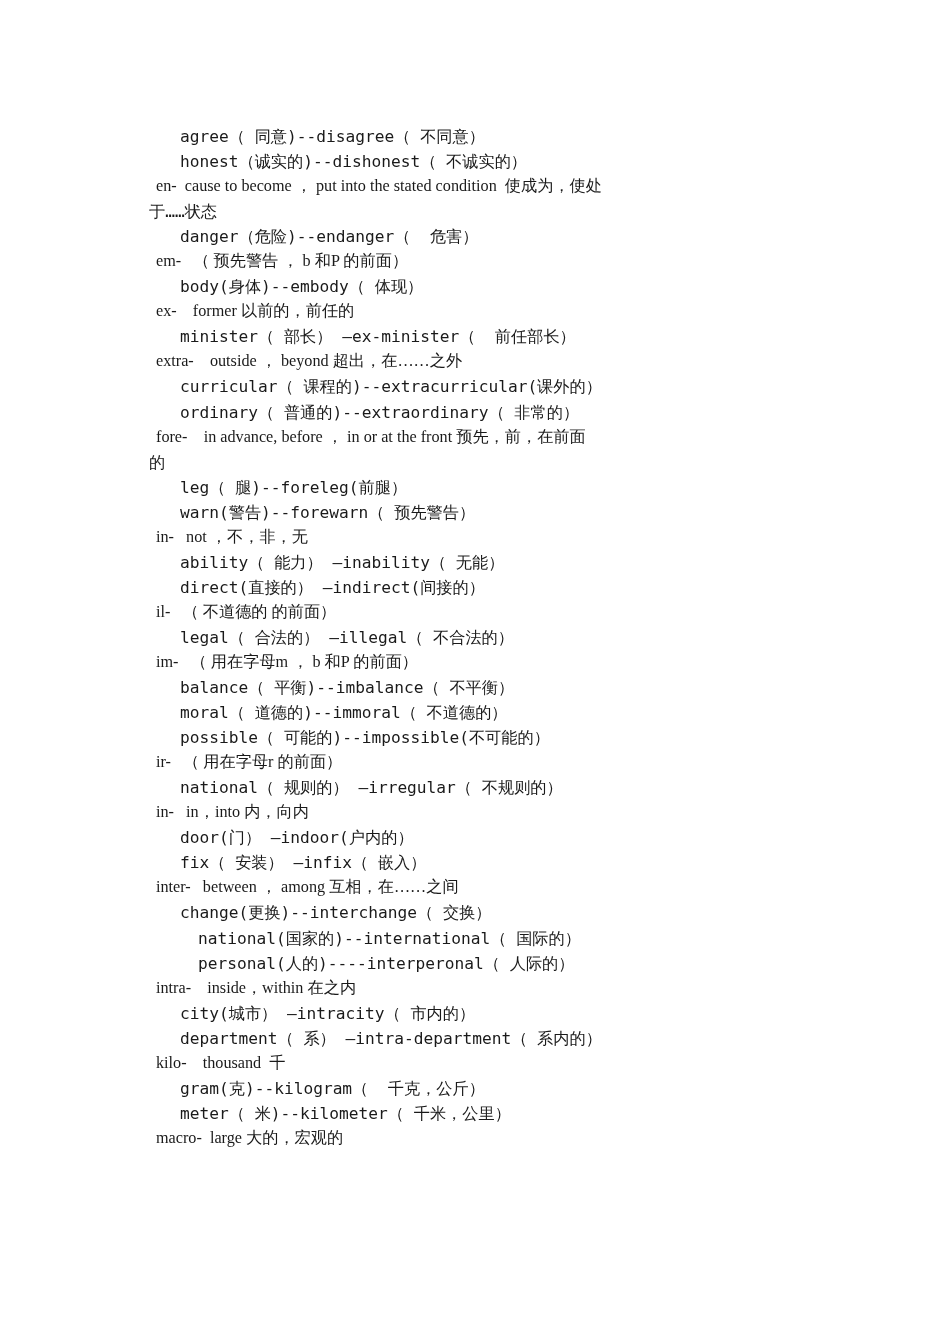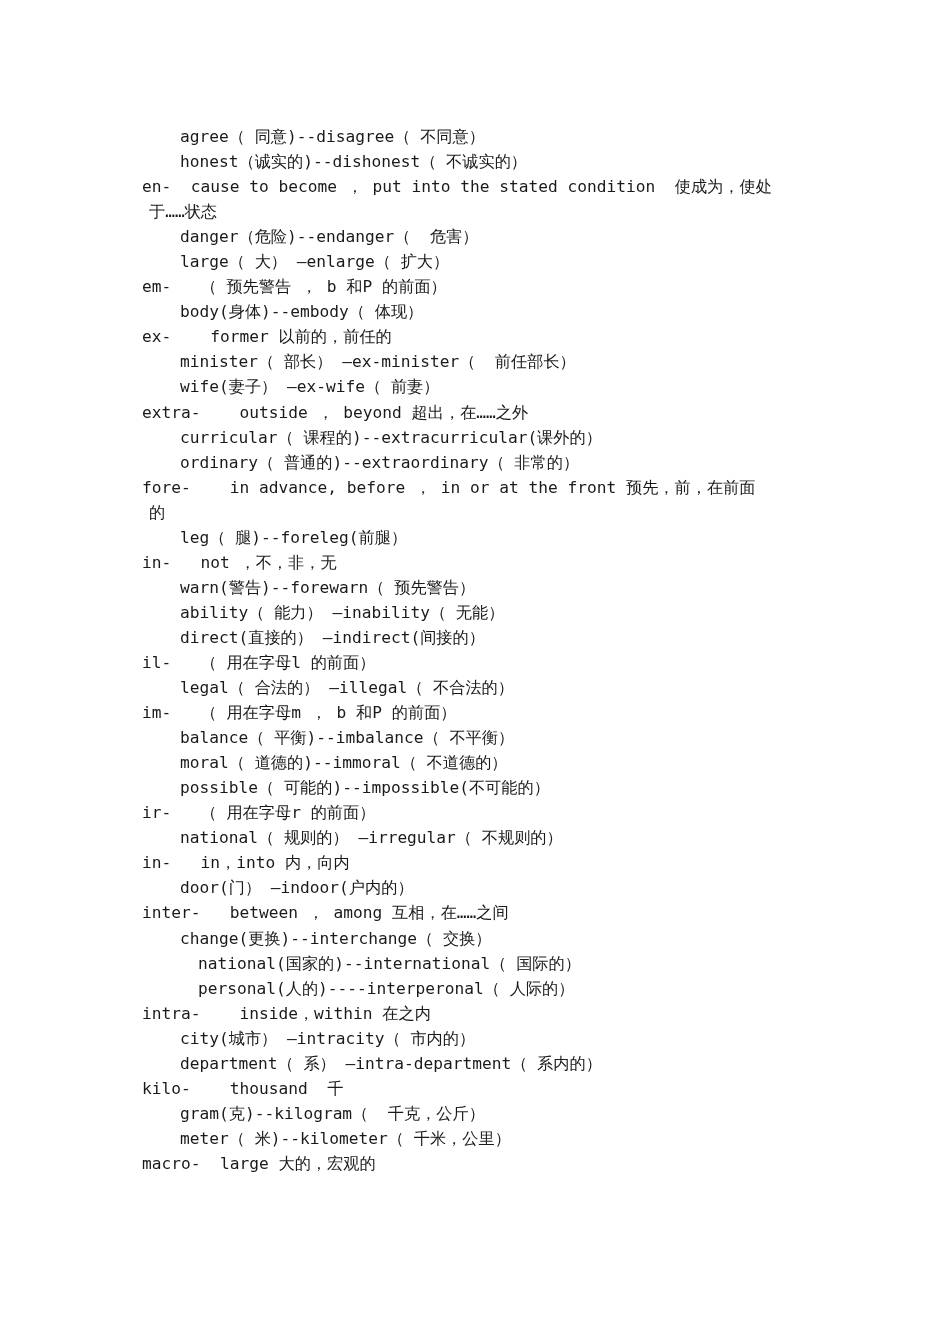--- a/index.html
+++ b/index.html
@@ -38,21 +38,22 @@
     font-size: 16.2px;
     line-height: 25.05px;
     white-space: pre;
     letter-spacing: 0px;
     color: #1a1a1a;
     font-family: "DejaVu Sans Mono", "Liberation Mono", monospace;
   }
 
   
   .line.head {
-    margin-left: 2px;
+    margin-left: 16px;
+    font-family: Liberation Serif, serif;
   }
   
   .line.ex {
     margin-left: 40px;
   }
   
   .line.ex2 {
     margin-left: 58px;
   }
   
@@ -63,46 +64,45 @@
 </head>
 <body>
 
 <div id="page">
   <div id="doc-body">
       <div class="line ex">agree（ 同意)--disagree（ 不同意）</div>
       <div class="line ex">honest（诚实的)--dishonest（ 不诚实的）</div>
       <div class="line head">en-  cause to become ， put into the stated condition  使成为，使处</div>
       <div class="line cont">于……状态</div>
       <div class="line ex">danger（危险)--endanger（  危害）</div>
-      <div class="line ex">large（ 大） —enlarge（ 扩大）</div>
       <div class="line head">em-   （ 预先警告 ， b 和P 的前面）</div>
       <div class="line ex">body(身体)--embody（ 体现）</div>
       <div class="line head">ex-    former 以前的，前任的</div>
       <div class="line ex">minister（ 部长） —ex-minister（  前任部长）</div>
-      <div class="line ex">wife(妻子） —ex-wife（ 前妻）</div>
       <div class="line head">extra-    outside ， beyond 超出，在……之外</div>
       <div class="line ex">curricular（ 课程的)--extracurricular(课外的）</div>
       <div class="line ex">ordinary（ 普通的)--extraordinary（ 非常的）</div>
       <div class="line head">fore-    in advance, before ， in or at the front 预先，前，在前面</div>
       <div class="line cont">的</div>
       <div class="line ex">leg（ 腿)--foreleg(前腿）</div>
+      <div class="line ex">warn(警告)--forewarn（ 预先警告）</div>
       <div class="line head">in-   not ，不，非，无</div>
-      <div class="line ex">warn(警告)--forewarn（ 预先警告）</div>
       <div class="line ex">ability（ 能力） —inability（ 无能）</div>
       <div class="line ex">direct(直接的） —indirect(间接的）</div>
-      <div class="line head">il-   （ 用在字母l 的前面）</div>
+      <div class="line head">il-   （ 不道德的 的前面）</div>
       <div class="line ex">legal（ 合法的） —illegal（ 不合法的）</div>
       <div class="line head">im-   （ 用在字母m ， b 和P 的前面）</div>
       <div class="line ex">balance（ 平衡)--imbalance（ 不平衡）</div>
       <div class="line ex">moral（ 道德的)--immoral（ 不道德的）</div>
       <div class="line ex">possible（ 可能的)--impossible(不可能的）</div>
       <div class="line head">ir-   （ 用在字母r 的前面）</div>
       <div class="line ex">national（ 规则的） —irregular（ 不规则的）</div>
       <div class="line head">in-   in，into 内，向内</div>
       <div class="line ex">door(门） —indoor(户内的）</div>
+      <div class="line ex">fix（ 安装） —infix（ 嵌入）</div>
       <div class="line head">inter-   between ， among 互相，在……之间</div>
       <div class="line ex">change(更换)--interchange（ 交换）</div>
       <div class="line ex2">national(国家的)--international（ 国际的）</div>
       <div class="line ex2">personal(人的)----interperonal（ 人际的）</div>
       <div class="line head">intra-    inside，within 在之内</div>
       <div class="line ex">city(城市） —intracity（ 市内的）</div>
       <div class="line ex">department（ 系） —intra-department（ 系内的）</div>
       <div class="line head">kilo-    thousand  千</div>
       <div class="line ex">gram(克)--kilogram（  千克，公斤）</div>
       <div class="line ex">meter（ 米)--kilometer（ 千米，公里）</div>

